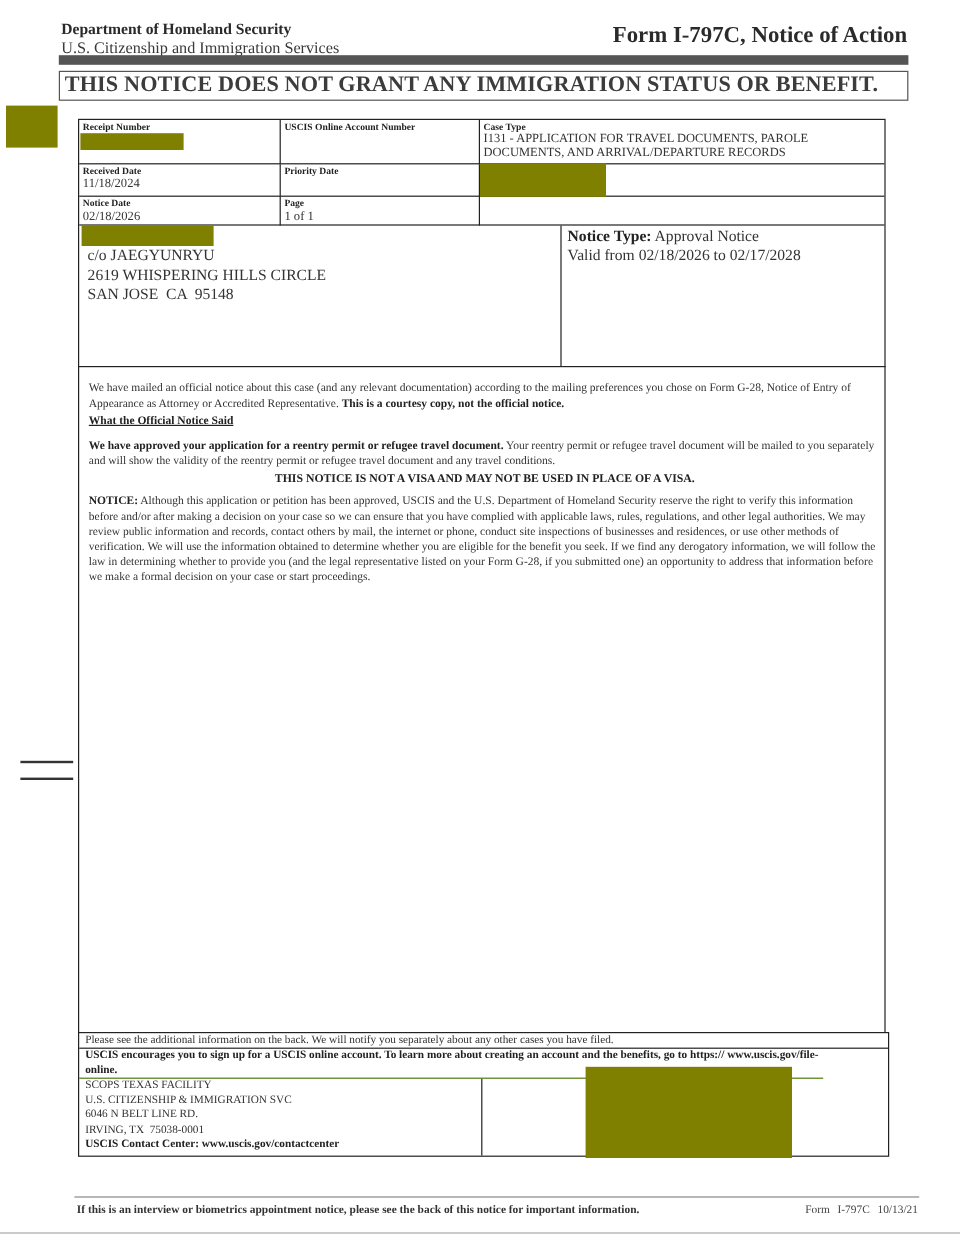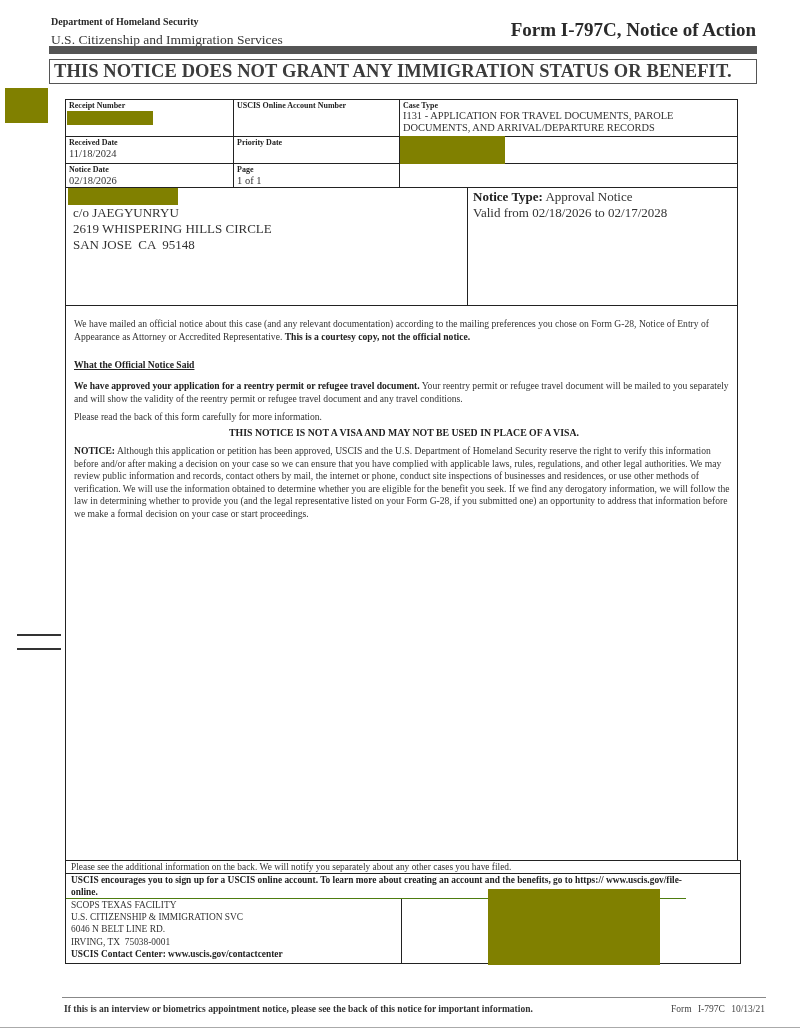--- a/index.html
+++ b/index.html
@@ -1,20 +1,20 @@
 <!DOCTYPE html>
 <html><head>
 <meta charset="utf-8">
 <style>
   * { box-sizing: border-box; margin: 0; padding: 0; }
   html, body { width: 800px; height: 1035px; background: #ffffff; overflow: hidden; }
   body { position: relative; font-family: "Liberation Serif", "DejaVu Serif", serif; color: #222; }
   .abs { position: absolute; }
 
-  .agency-1 { left: 51px; top: 16px; font-size: 10px; font-weight: bold; color: #2a2a2a; }
+  .agency-1 { left: 51px; top: 16px; font-size: 13px; font-weight: bold; color: #2a2a2a; }
   .agency-2 { left: 51px; top: 32px; font-size: 13.5px; color: #3a3a3a; }
   .form-title { right: 44px; top: 19px; font-size: 19px; font-weight: bold; color: #2a2a2a; }
   .top-bar { left: 49px; top: 46px; width: 708px; height: 8px; background: #555; }
   .banner { left: 49px; top: 59px; width: 708px; height: 25px; border: 1.5px solid #555; font-size: 18.5px; font-weight: bold; color: #3c3c3c; padding-left: 4px; line-height: 23px; letter-spacing: 0.1px; }
 
   .redact { background: #808000; }
 
   .grid { left: 65px; top: 99px; width: 673px; border: 1.5px solid #222; }
   .cell { position: absolute; border-right: 1px solid #222; border-bottom: 1px solid #222; }
   .lbl { font-size: 8px; font-weight: bold; color: #222; padding: 1px 3px; line-height: 9px; }
@@ -100,26 +100,25 @@
     </div>
   </div>
 </div>
 
 <div class="abs main-box">
   <div style="position:absolute;left:8px;top:13px;width:660px;">
     <p class="p">
       <span>We have mailed an official notice about this case (and any relevant documentation) according to the mailing preferences you chose on Form G-28, Notice of Entry of Appearance as Attorney or Accredited Representative.</span>
       <b>This is a courtesy copy, not the official notice.</b>
     </p>
-    <div class="heading-u" style="margin-top:16px;">What the Official Notice Said</div>
+    <div class="heading-u" style="margin-top:2px;">What the Official Notice Said</div>
     <p class="p" style="margin-top:10px;">
       <b>We have approved your application for a reentry permit or refugee travel document.</b>
       <span>Your reentry permit or refugee travel document will be mailed to you separately and will show the validity of the reentry permit or refugee travel document and any travel conditions.</span>
     </p>
-    <p class="p" style="margin-top:6px;">Please read the back of this form carefully for more information.</p>
     <div style="text-align:center;font-size:9.8px;font-weight:bold;color:#222;margin-top:3px;">THIS NOTICE IS NOT A VISA AND MAY NOT BE USED IN PLACE OF A VISA.</div>
     <p class="p" style="margin-top:7px;">
       <b>NOTICE:</b>
       <span>Although this application or petition has been approved, USCIS and the U.S. Department of Homeland Security reserve the right to verify this information before and/or after making a decision on your case so we can ensure that you have complied with applicable laws, rules, regulations, and other legal authorities. We may review public information and records, contact others by mail, the internet or phone, conduct site inspections of businesses and residences, or use other methods of verification. We will use the information obtained to determine whether you are eligible for the benefit you seek. If we find any derogatory information, we will follow the law in determining whether to provide you (and the legal representative listed on your Form G-28, if you submitted one) an opportunity to address that information before we make a formal decision on your case or start proceedings.</span>
     </p>
   </div>
 </div>
 
 <div class="abs footer-box">
   <div class="small" style="height:13px;padding-left:5px;border-bottom:1px solid #222;line-height:12px;">Please see the additional information on the back. We will notify you separately about any other cases you have filed.</div>

